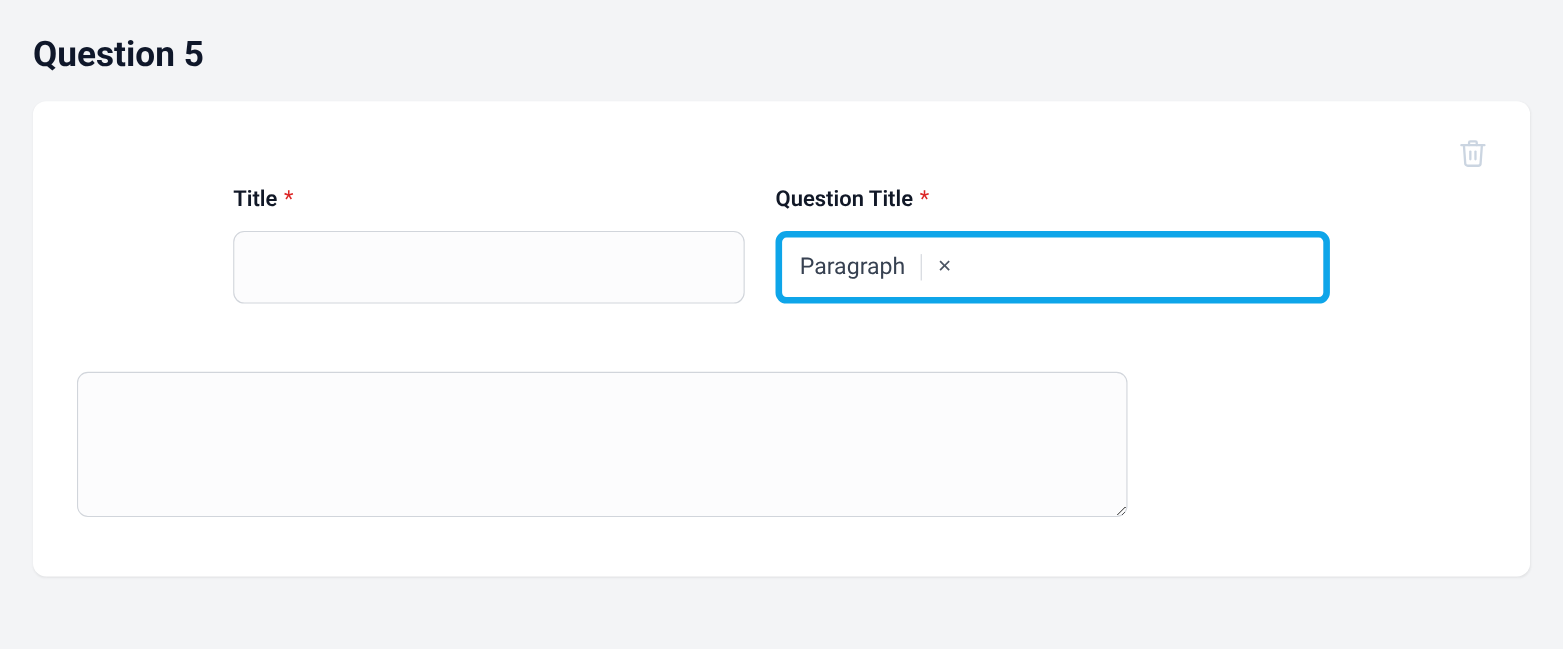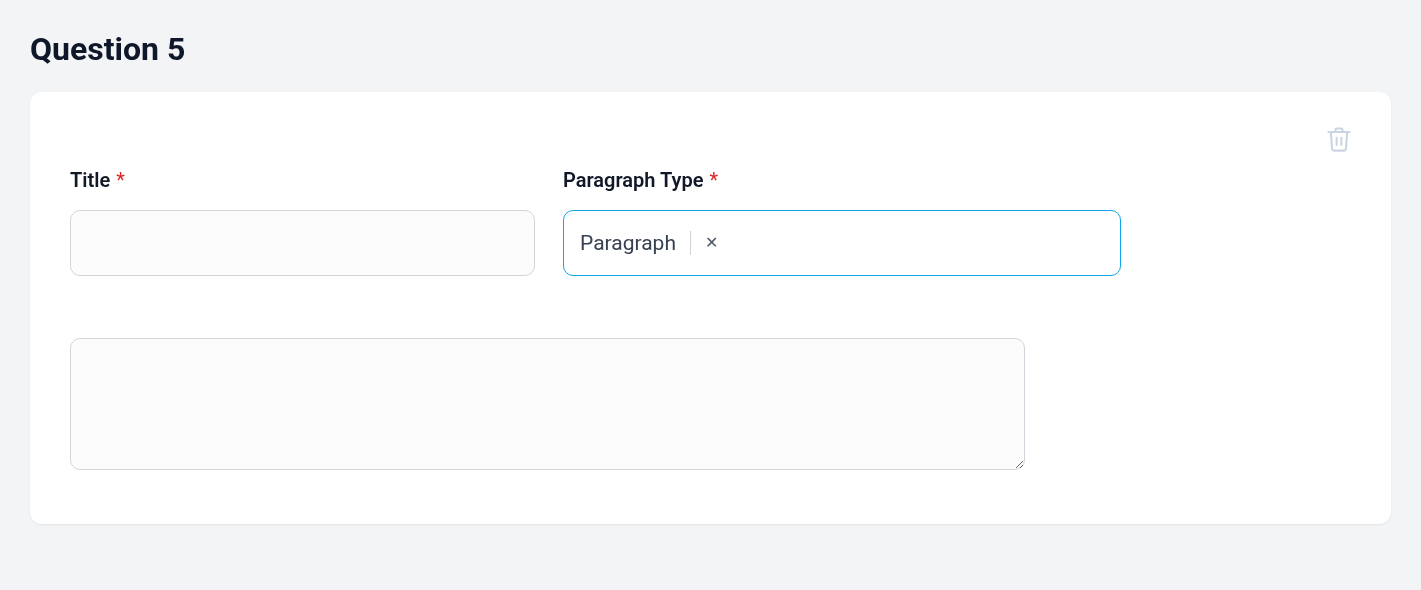--- a/index.html
+++ b/index.html
@@ -36,43 +36,44 @@
       color: #cbd5e1;
       display: flex;
       align-items: center;
       justify-content: center;
     }
     .delete-btn svg { width: 28px; height: 28px; }
     .row {
       display: flex;
       gap: 28px;
       margin-top: 46px;
+      justify-content: center;
     }
     .field-group { display: flex; flex-direction: column; }
     .label {
       font-size: 20px;
       font-weight: 600;
       color: #111827;
       margin-bottom: 18px;
     }
     .req { color: #dc2626; margin-left: 6px; font-weight: 400; }
     .text-input {
       width: 465px;
       height: 66px;
       border: 1px solid #d1d5db;
       border-radius: 10px;
       background: #fcfcfd;
       font-size: 18px;
       padding: 0 16px;
       outline: none;
     }
     .select-wrap {
-      width: 558px;
+      width: 504px;
       height: 66px;
-      border: 1px solid #0ea5e9;
+      border: 6px solid #0ea5e9;
       border-radius: 10px;
       background: #fff;
       display: flex;
       align-items: center;
       padding: 0 16px;
       cursor: pointer;
     }
     .select-value {
       font-size: 21px;
       color: #374151;
@@ -123,21 +124,21 @@
   <div class="row">
     <div class="field-group">
       <label class="label">
         <span>Title</span><span class="req">*</span>
       </label>
       <input type="text" class="text-input" value="" style="">
     </div>
 
     <div class="field-group">
       <label class="label">
-        <span>Paragraph Type</span><span class="req">*</span>
+        <span>Question Title</span><span class="req">*</span>
       </label>
       <div class="select-wrap">
         <span class="select-value">Paragraph</span>
         <button class="clear-x">
           <span>✕</span>
         </button>
       </div>
     </div>
   </div>
 

